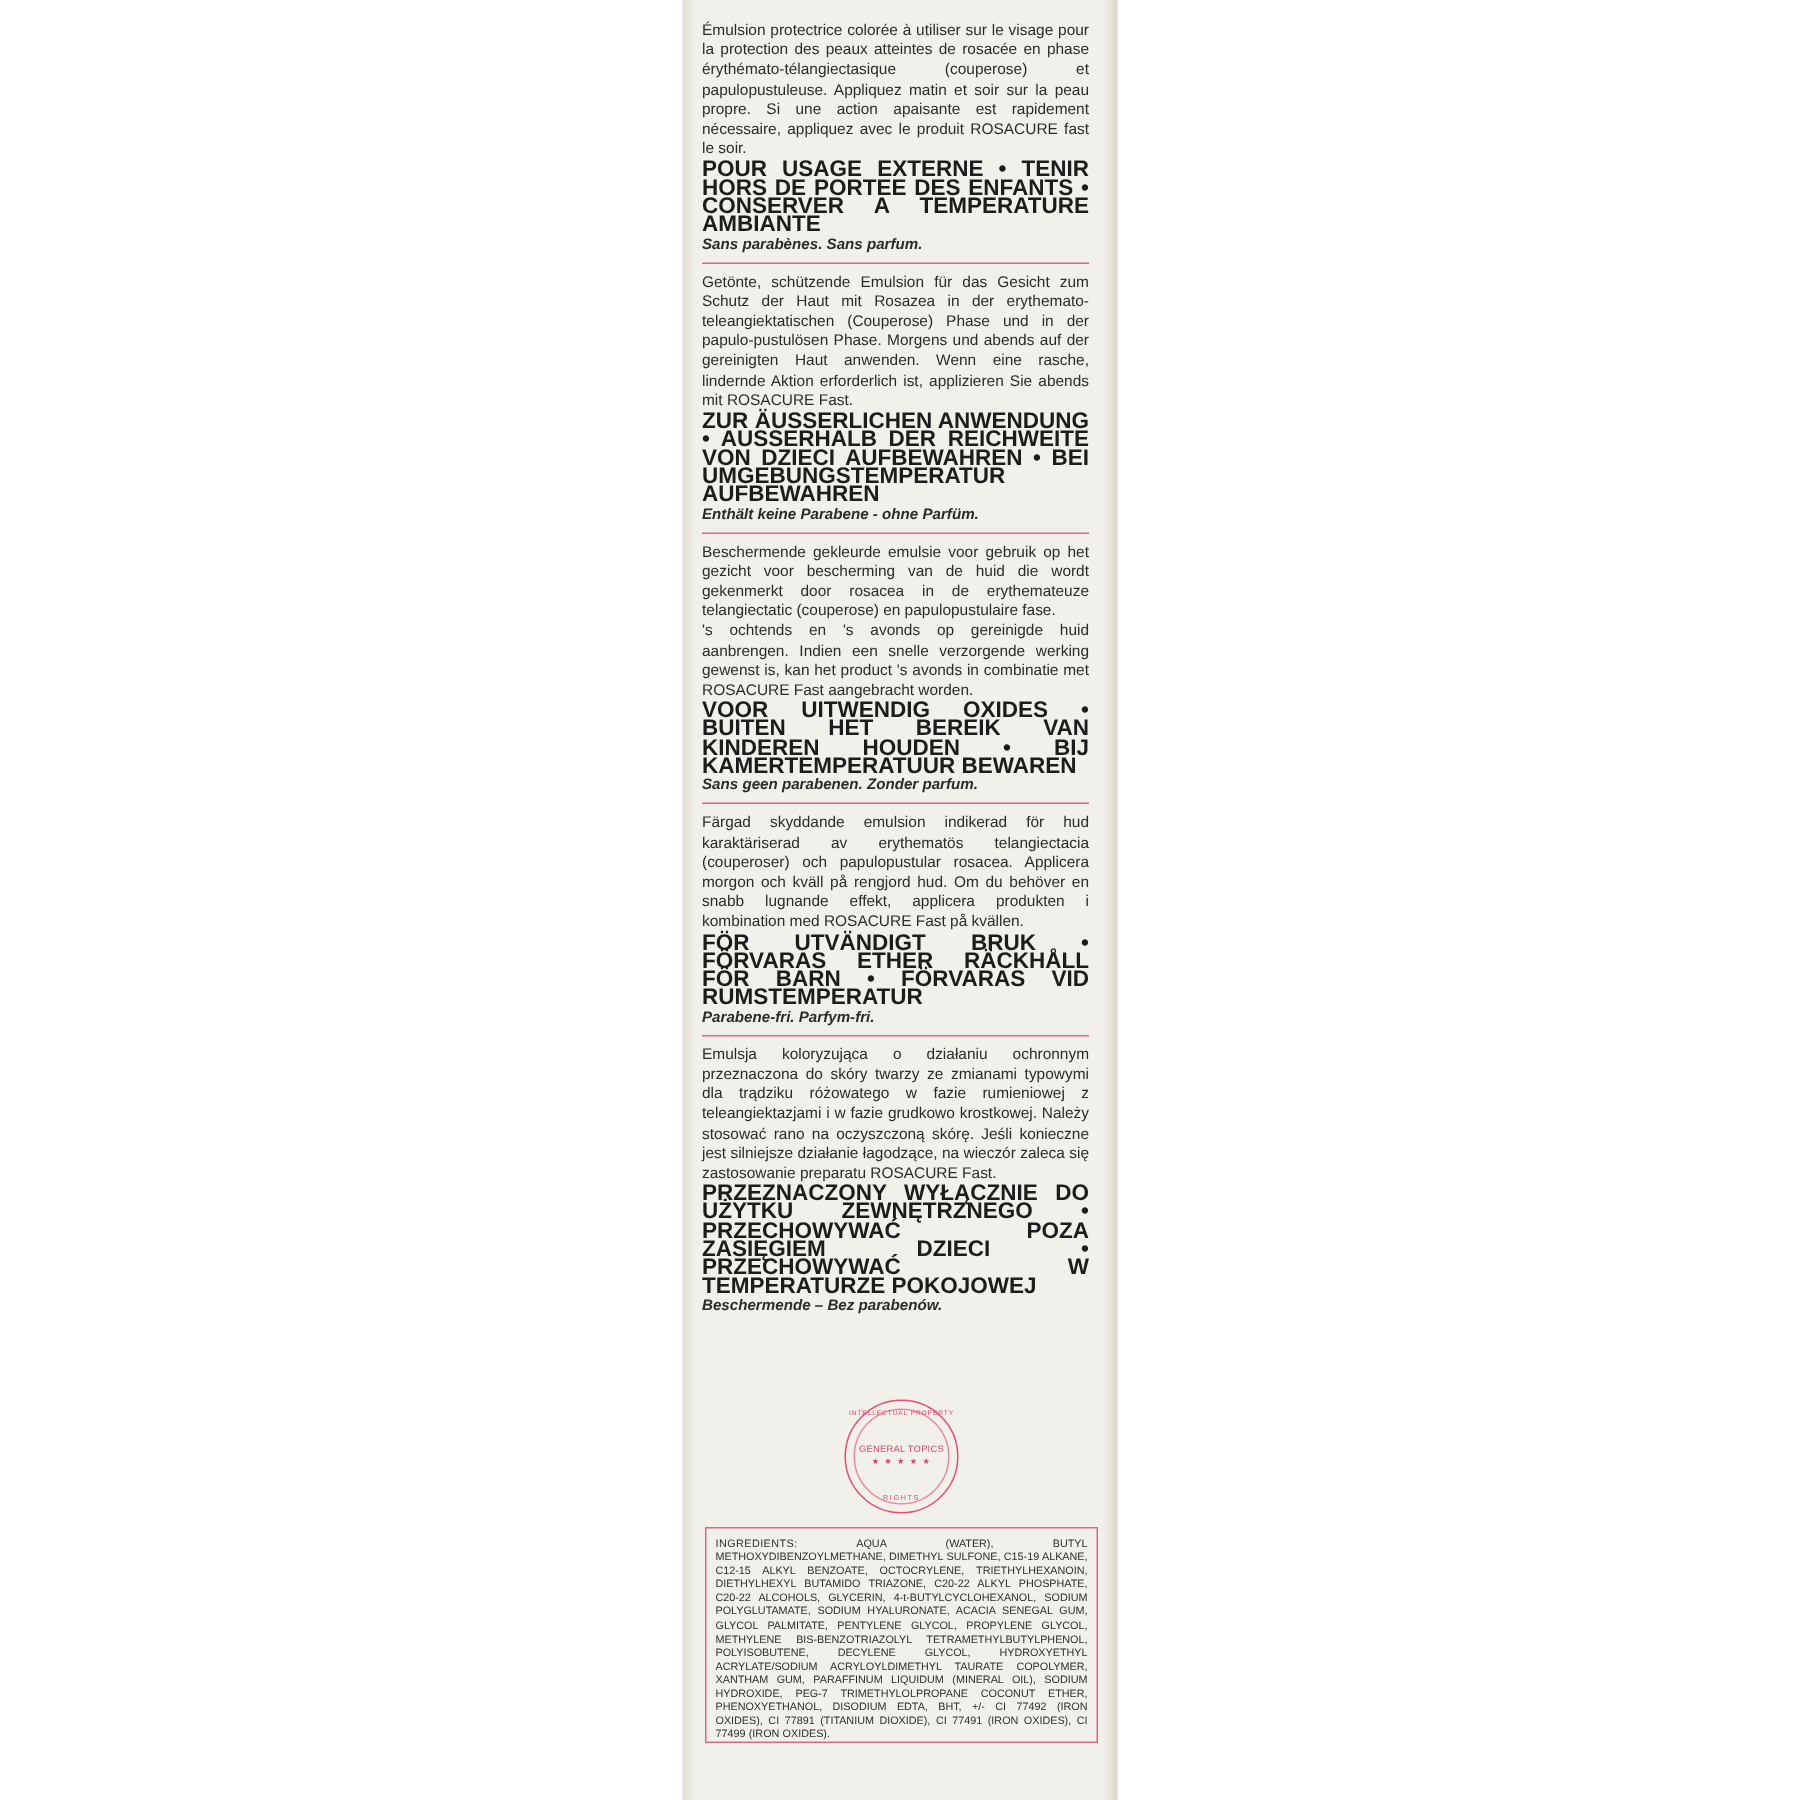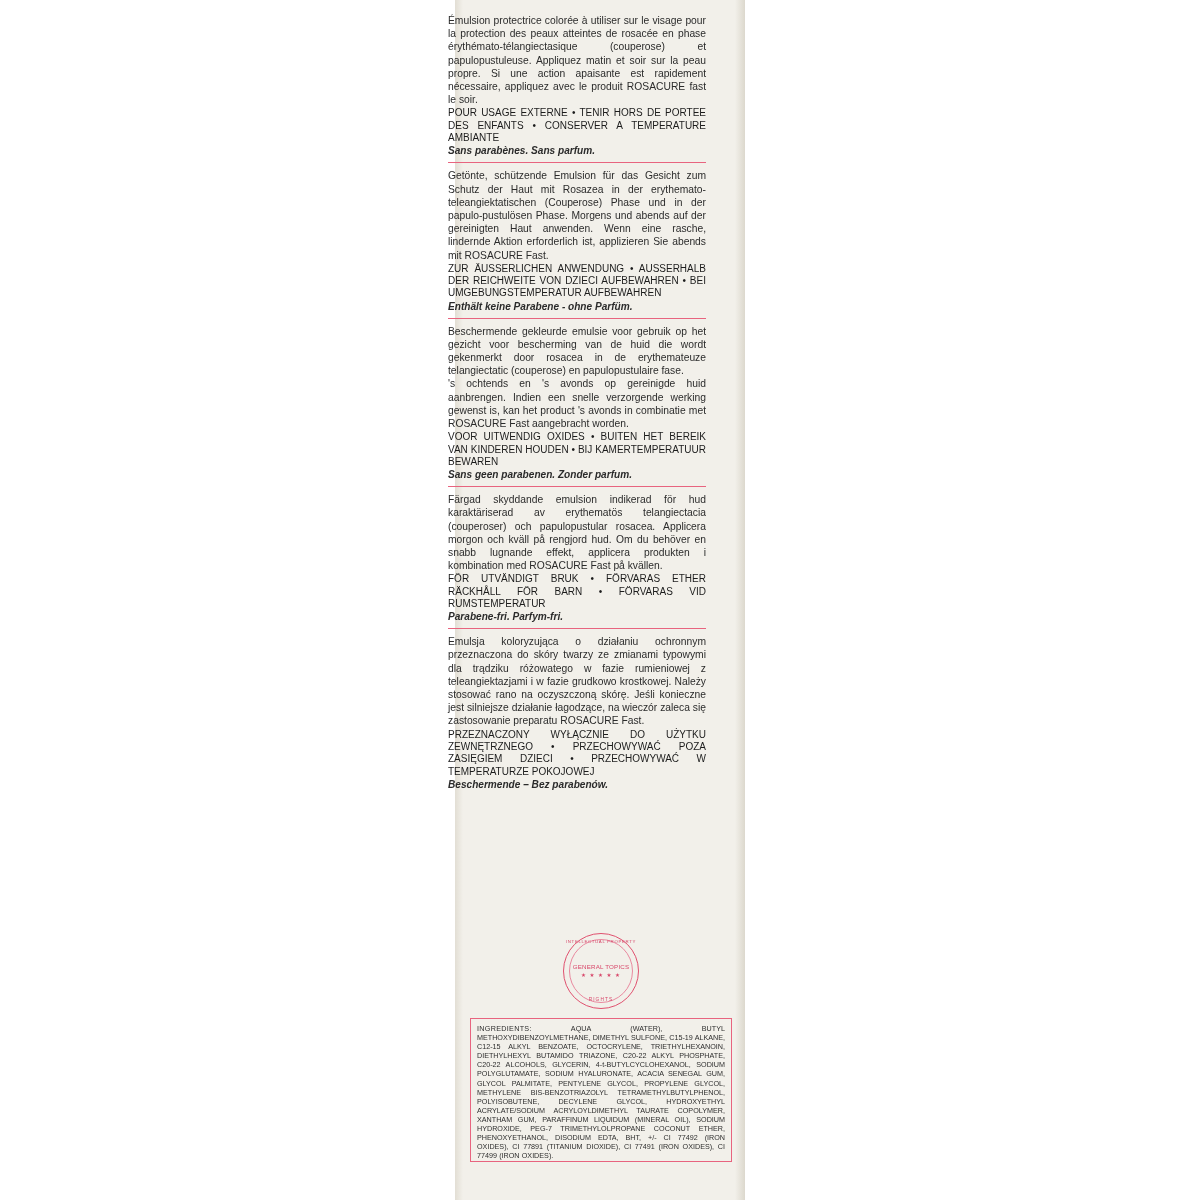--- a/index.html
+++ b/index.html
@@ -38,41 +38,41 @@
   }
   .panel::after {
     content: "";
     position: absolute;
     right: 0; top: 0; bottom: 0;
     width: 10px;
     background: linear-gradient(to left, #dcd8cd, #f2f0ea);
   }
   .content {
     position: absolute;
-    left: 448px;
+    left: 468px;
     top: 14px;
     width: 258px;
   }
   .block {
     margin-bottom: 4px;
   }
   .body-text {
     font-size: 10.3px;
     line-height: 13.2px;
     color: #2b2b2b;
     text-align: justify;
     text-align-last: left;
     margin: 0 0 1px 0;
     white-space: pre-line;
   }
   .caps-text {
-    font-size: 10px;
+    font-size: 15px;
     line-height: 12.3px;
     color: #1c1c1c;
-    font-weight: normal;
+    font-weight: bold;
     text-align: justify;
     text-align-last: left;
     margin: 1px 0 1px 0;
     white-space: pre-line;
   }
   .italic-text {
     font-size: 10.1px;
     line-height: 12px;
     color: #2b2b2b;
     font-style: italic;

